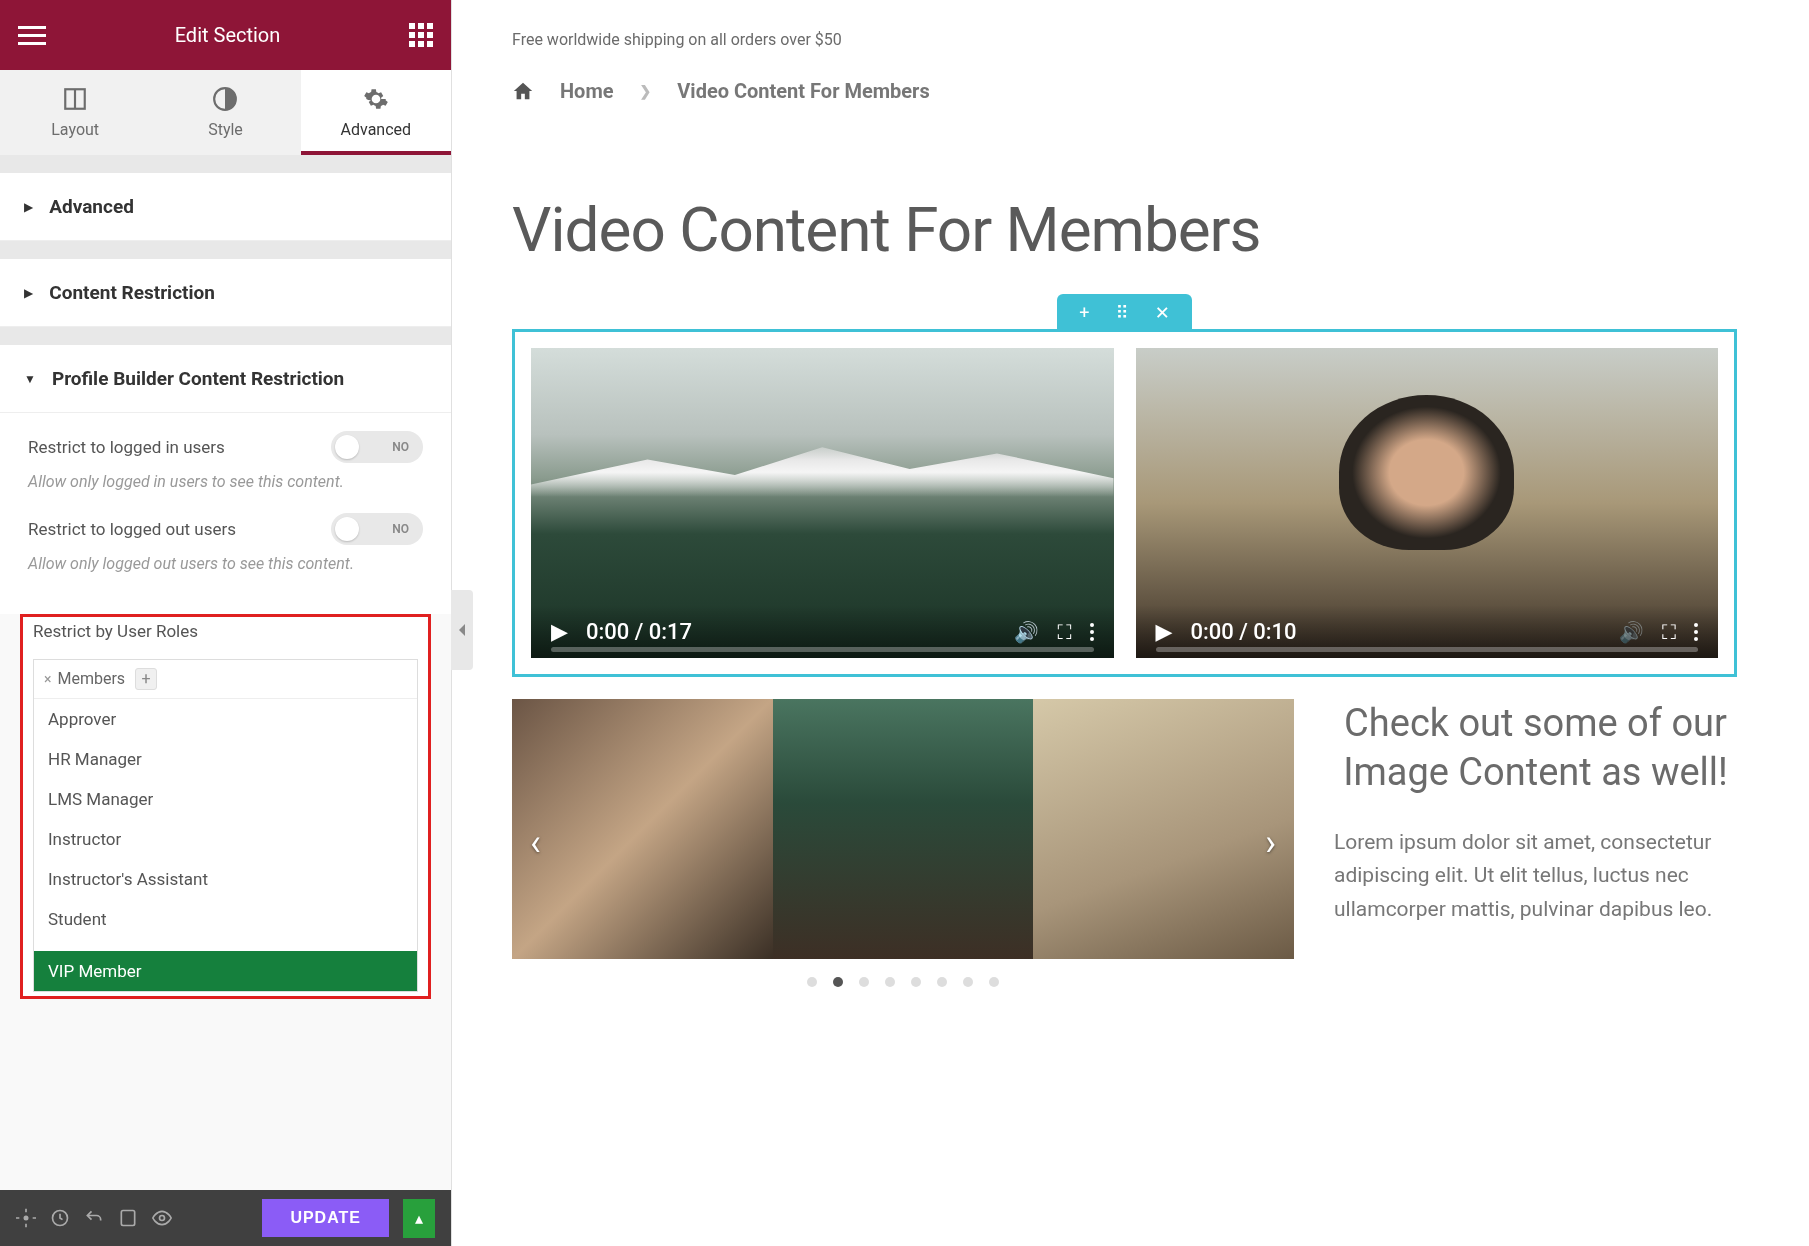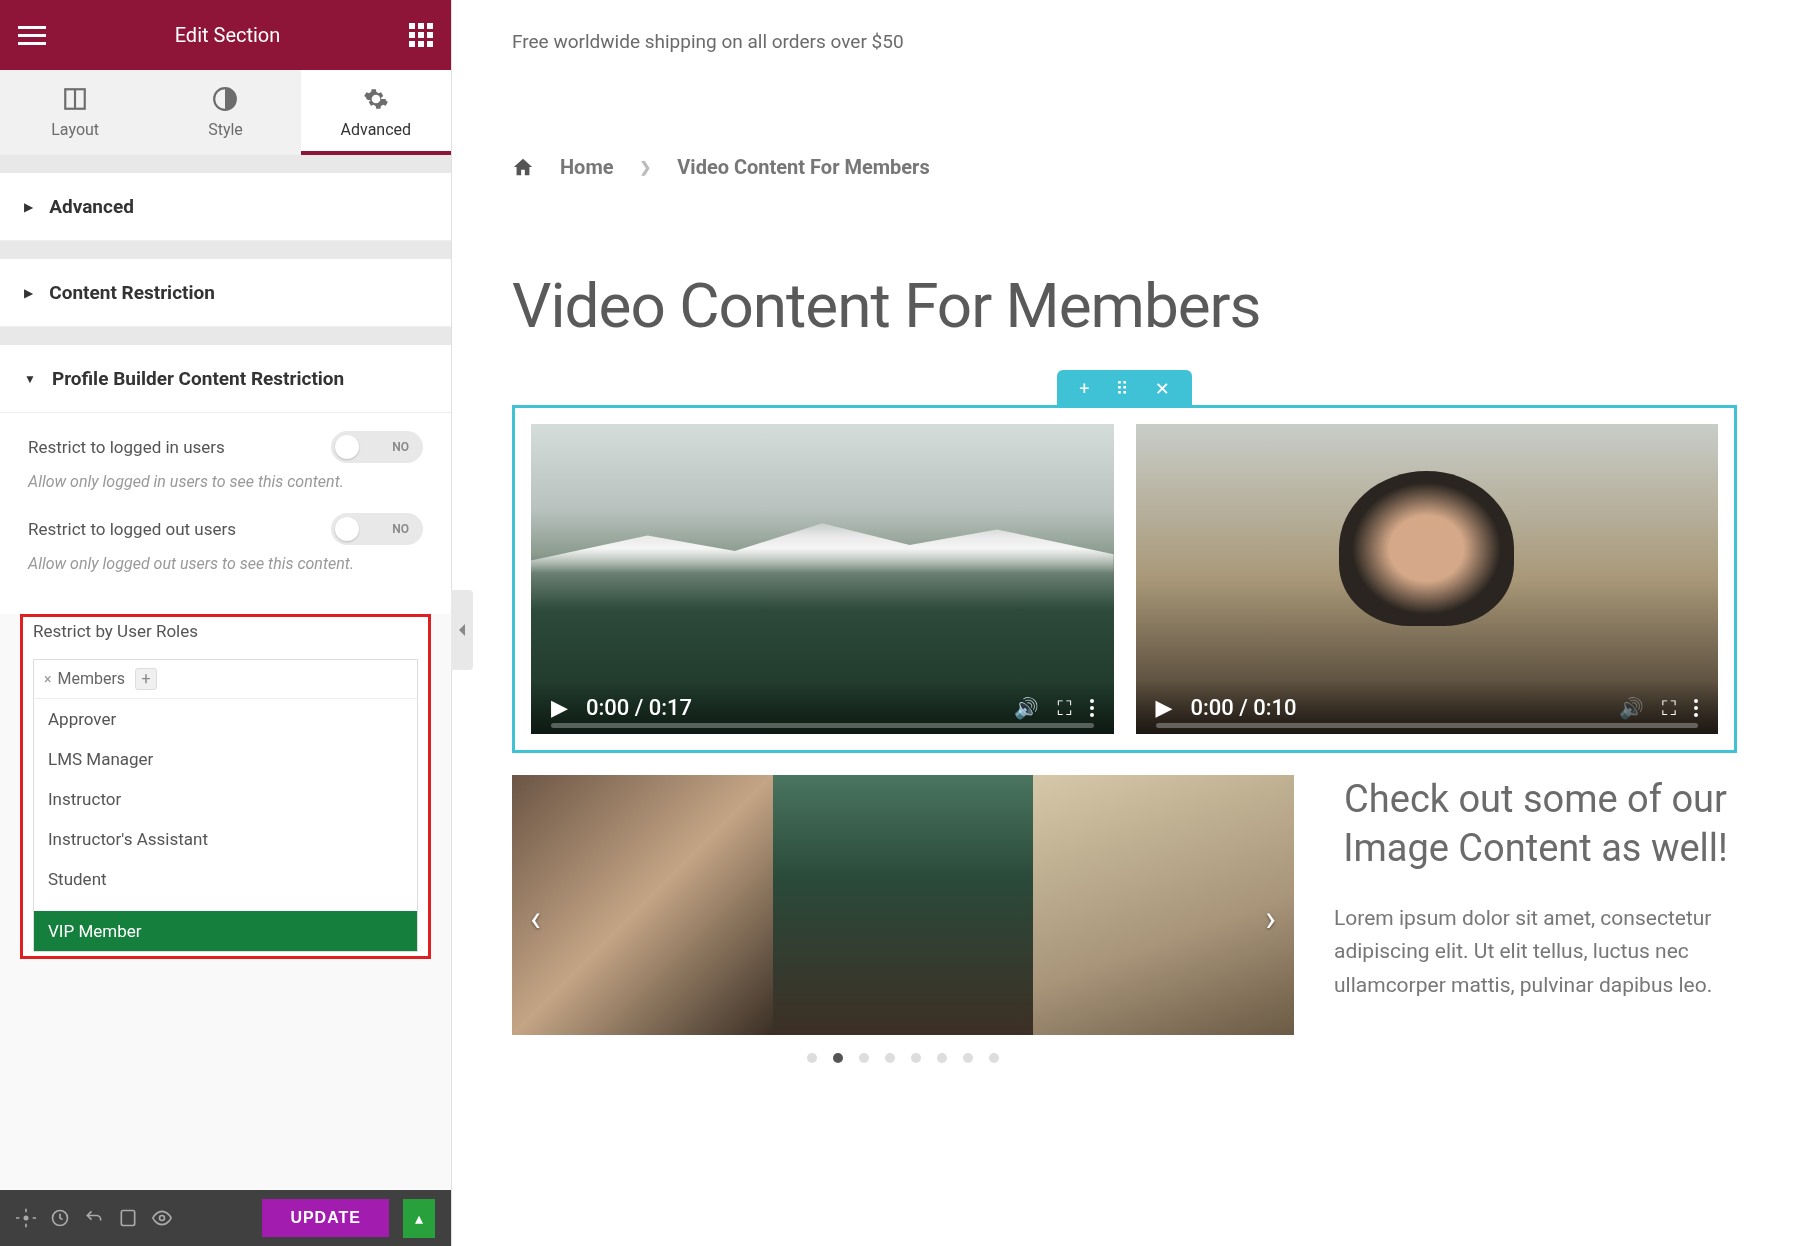--- a/index.html
+++ b/index.html
@@ -42,26 +42,26 @@
 .ms-tag-x { color: #999; font-size: 14px; cursor: pointer; }
 .ms-add { background: #f0f0f0; border: 1px solid #ddd; width: 22px; height: 22px; display: inline-flex; align-items: center; justify-content: center; border-radius: 3px; cursor: pointer; color: #888; font-size: 16px; margin-left: 4px; }
 .ms-dropdown { border-top: 1px solid #eee; max-height: 400px; overflow-y: auto; }
 .ms-option { padding: 10px 14px; font-size: 17px; color: #555; cursor: pointer; }
 .ms-option.highlighted { background: #15803d; color: #fff; margin-top: 12px; }
 
 .collapse-handle { position: absolute; right: -22px; top: 590px; width: 22px; height: 80px; background: #e8e8e8; display: flex; align-items: center; justify-content: center; cursor: pointer; color: #888; border-radius: 0 4px 4px 0; }
 
 .bottom-bar { position: absolute; bottom: 0; left: 0; right: 0; height: 56px; background: #404040; display: flex; align-items: center; padding: 0 16px; gap: 14px; z-index: 1; }
 .bottom-icon { color: #aaa; cursor: pointer; }
-.update-btn { margin-left: auto; background: #a21caf; color: #fff; padding: 10px 28px; font-size: 16px; font-weight: 700; border: none; cursor: pointer; letter-spacing: 1px; }
+.update-btn { margin-left: auto; background: #8b5cf6; color: #fff; padding: 10px 28px; font-size: 16px; font-weight: 700; border: none; cursor: pointer; letter-spacing: 1px; }
 .update-caret { background: #28a03c; color: #fff; padding: 10px 12px; cursor: pointer; }
 
 
 .main { flex: 1; padding: 30px 60px; overflow-y: auto; background: #fff; }
-.shipping-banner { font-size: 19px; color: #6b6b6b; margin-bottom: 102px; }
+.shipping-banner { font-size: 16px; color: #6b6b6b; margin-bottom: 30px; }
 .breadcrumb { display: flex; align-items: center; gap: 26px; font-size: 20px; color: #777; margin-bottom: 90px; font-weight: bold; }
 .breadcrumb .home-icon { color: #555; }
 .breadcrumb .sep { color: #bbb; font-size: 14px; }
 .page-heading { font-size: 62px; font-weight: 400; color: #5a5a5a; margin-bottom: 28px; letter-spacing: -1px; }
 
 .section-toolbar { display: flex; justify-content: center; margin-bottom: -2px; position: relative; z-index: 2; }
 .toolbar-pill { background: #3fc1d6; display: flex; gap: 26px; padding: 8px 22px; border-radius: 6px 6px 0 0; color: #fff; font-size: 18px; }
 .toolbar-pill span { cursor: pointer; }
 
 .video-section { border: 3px solid #3fc1d6; padding: 16px; display: flex; gap: 22px; margin-bottom: 22px; }
@@ -187,20 +187,21 @@
       <div class="highlight-box">
         <div class="section-label">Restrict by User Roles</div>
         <div class="multiselect">
           <div class="ms-tags">
             <span class="ms-tag-x">×</span>
             <span>Members</span>
             <span class="ms-add">+</span>
           </div>
           <div class="ms-dropdown" id="roles-dropdown">
               <div class="ms-option">Approver</div>
+              <div class="ms-option">HR Manager</div>
               <div class="ms-option">LMS Manager</div>
               <div class="ms-option">Instructor</div>
               <div class="ms-option">Instructor's Assistant</div>
               <div class="ms-option">Student</div>
               <div class="ms-option highlighted">VIP Member</div>
             </div>
         </div>
       </div>
     </div>
 

